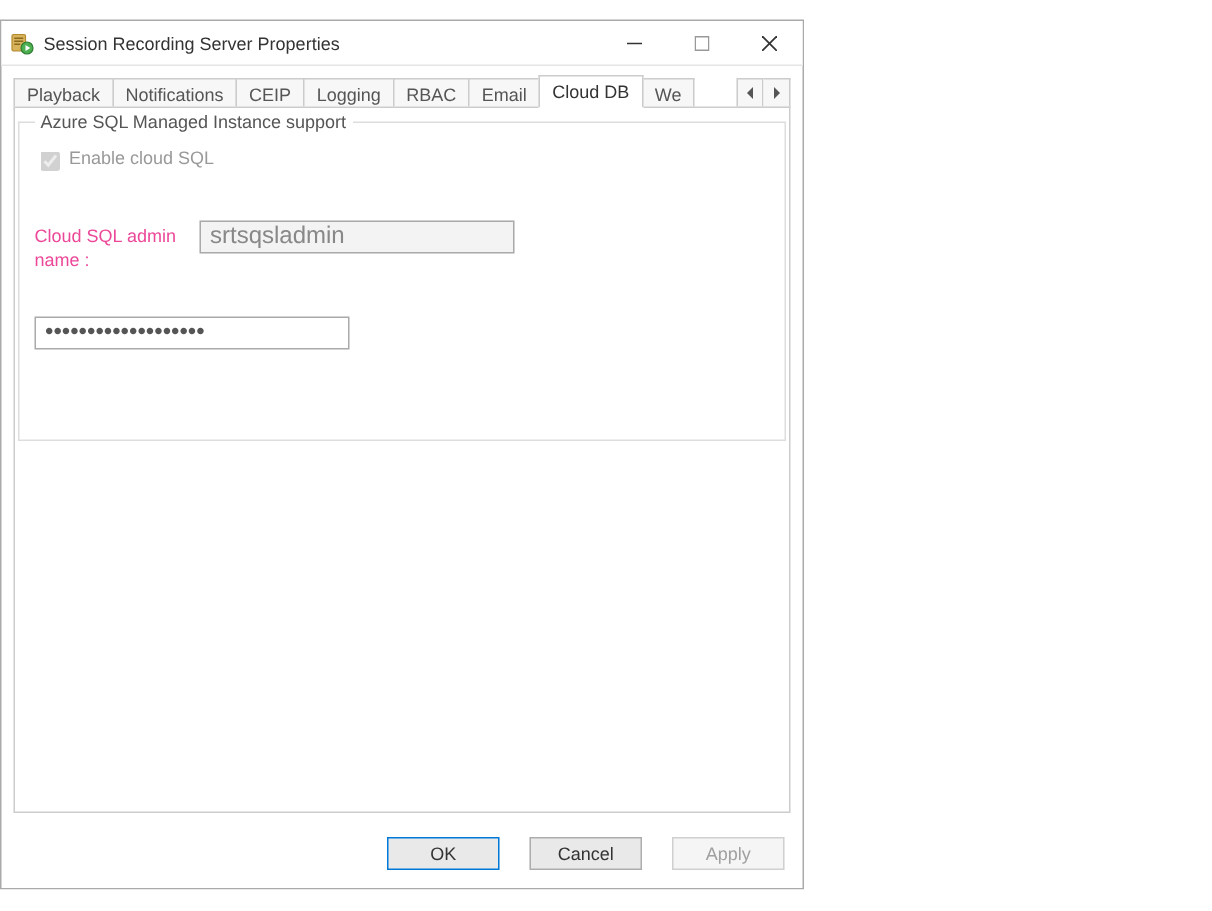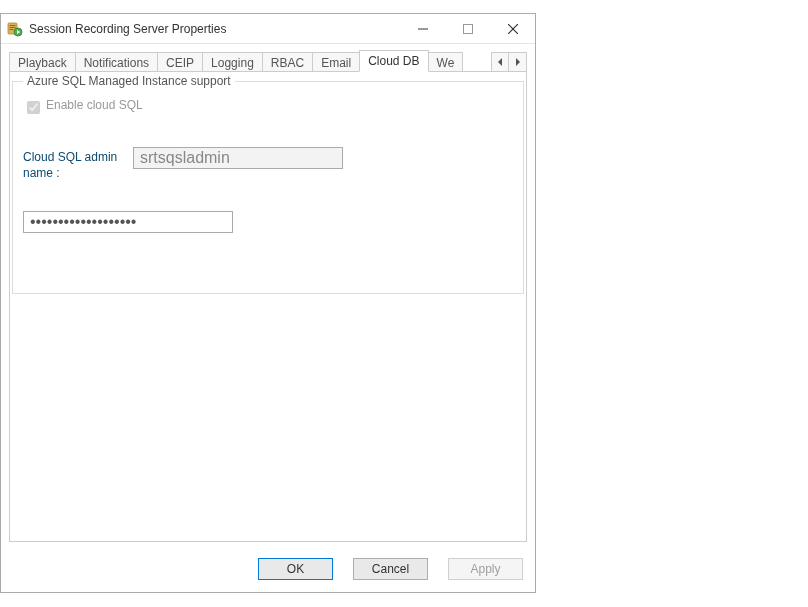--- a/index.html
+++ b/index.html
@@ -123,21 +123,21 @@
     .checkbox-row input[type="checkbox"] {
       margin-right: 6px;
     }
     .form-row {
       display: flex;
       align-items: flex-start;
       margin-bottom: 30px;
     }
     .form-label {
       width: 110px;
-      color: #0c4a6e;
+      color: #ec4899;
       padding-top: 3px;
       line-height: 1.3;
     }
     .form-input {
       width: 210px;
       height: 22px;
       border: 1px solid #aaa;
       padding: 2px 6px;
       font-size: 16px;
       background: #fff;

